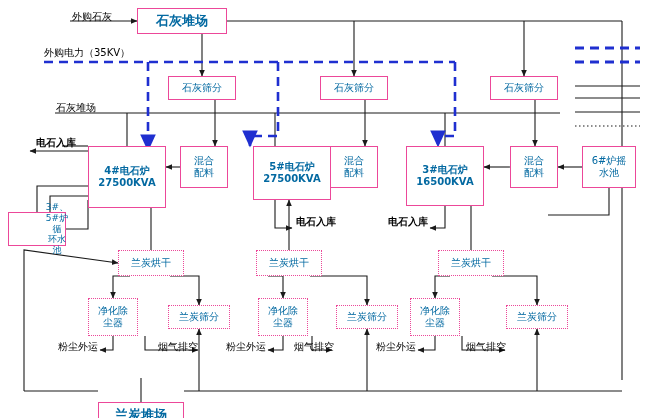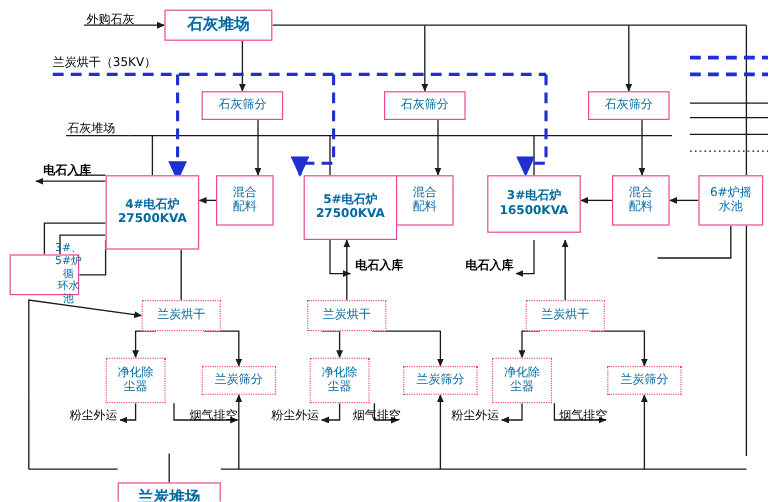--- a/index.html
+++ b/index.html
@@ -137,21 +137,21 @@
   <div class="node bold" style="left:137px;top:8px;width:90px;height:26px;font-size:13px;">石灰堆场</div>
 
   <div class="node" style="left:168px;top:76px;width:68px;height:24px;font-size:10px;">石灰筛分</div>
   <div class="node" style="left:320px;top:76px;width:68px;height:24px;font-size:10px;">石灰筛分</div>
   <div class="node" style="left:490px;top:76px;width:68px;height:24px;font-size:10px;">石灰筛分</div>
 
   <div class="node bold" style="left:88px;top:146px;width:78px;height:62px;font-size:10px;">4#电石炉
 27500KVA</div>
   <div class="node bold" style="left:236px;top:146px;width:78px;height:54px;font-size:10px;margin-left:17px;">5#电石炉
 27500KVA</div>
-  <div class="node bold" style="left:406px;top:146px;width:78px;height:48px;font-size:10px;">3#电石炉
+  <div class="node bold" style="left:406px;top:146px;width:78px;height:60px;font-size:10px;">3#电石炉
 16500KVA</div>
 
   <div class="node" style="left:180px;top:146px;width:48px;height:42px;font-size:10px;">混合
 配料</div>
   <div class="node" style="left:330px;top:146px;width:48px;height:42px;font-size:10px;">混合
 配料</div>
   <div class="node" style="left:510px;top:146px;width:48px;height:42px;font-size:10px;">混合
 配料</div>
 
   <div class="node" style="left:582px;top:146px;width:54px;height:42px;font-size:10px;">6#炉摇
@@ -170,21 +170,21 @@
   <div class="node dash" style="left:410px;top:298px;width:50px;height:38px;font-size:10px;">净化除
 尘器</div>
 
   <div class="node dash" style="left:168px;top:305px;width:62px;height:24px;font-size:10px;">兰炭筛分</div>
   <div class="node dash" style="left:336px;top:305px;width:62px;height:24px;font-size:10px;">兰炭筛分</div>
   <div class="node dash" style="left:506px;top:305px;width:62px;height:24px;font-size:10px;">兰炭筛分</div>
 
   <div class="node bold" style="left:98px;top:378px;width:86px;height:26px;font-size:13px;margin-top:24px;">兰炭堆场</div>
 
   <div class="lbl" style="left:72px;top:11px;font-size:10px;">外购石灰</div>
-  <div class="lbl" style="left:44px;top:47px;font-size:10px;">兰炭烘干（35KV）</div>
+  <div class="lbl" style="left:44px;top:47px;font-size:10px;">外购电力（35KV）</div>
   <div class="lbl" style="left:56px;top:102px;font-size:10px;">石灰堆场</div>
 
   <div class="lbl bold" style="left:36px;top:137px;font-size:10px;">电石入库</div>
   <div class="lbl bold" style="left:296px;top:216px;font-size:10px;">电石入库</div>
   <div class="lbl bold" style="left:388px;top:216px;font-size:10px;">电石入库</div>
 
   <div class="lbl" style="left:58px;top:341px;font-size:10px;">粉尘外运</div>
   <div class="lbl" style="left:158px;top:341px;font-size:10px;">烟气排空</div>
   <div class="lbl" style="left:226px;top:341px;font-size:10px;">粉尘外运</div>
   <div class="lbl" style="left:294px;top:341px;font-size:10px;">烟气排空</div>

